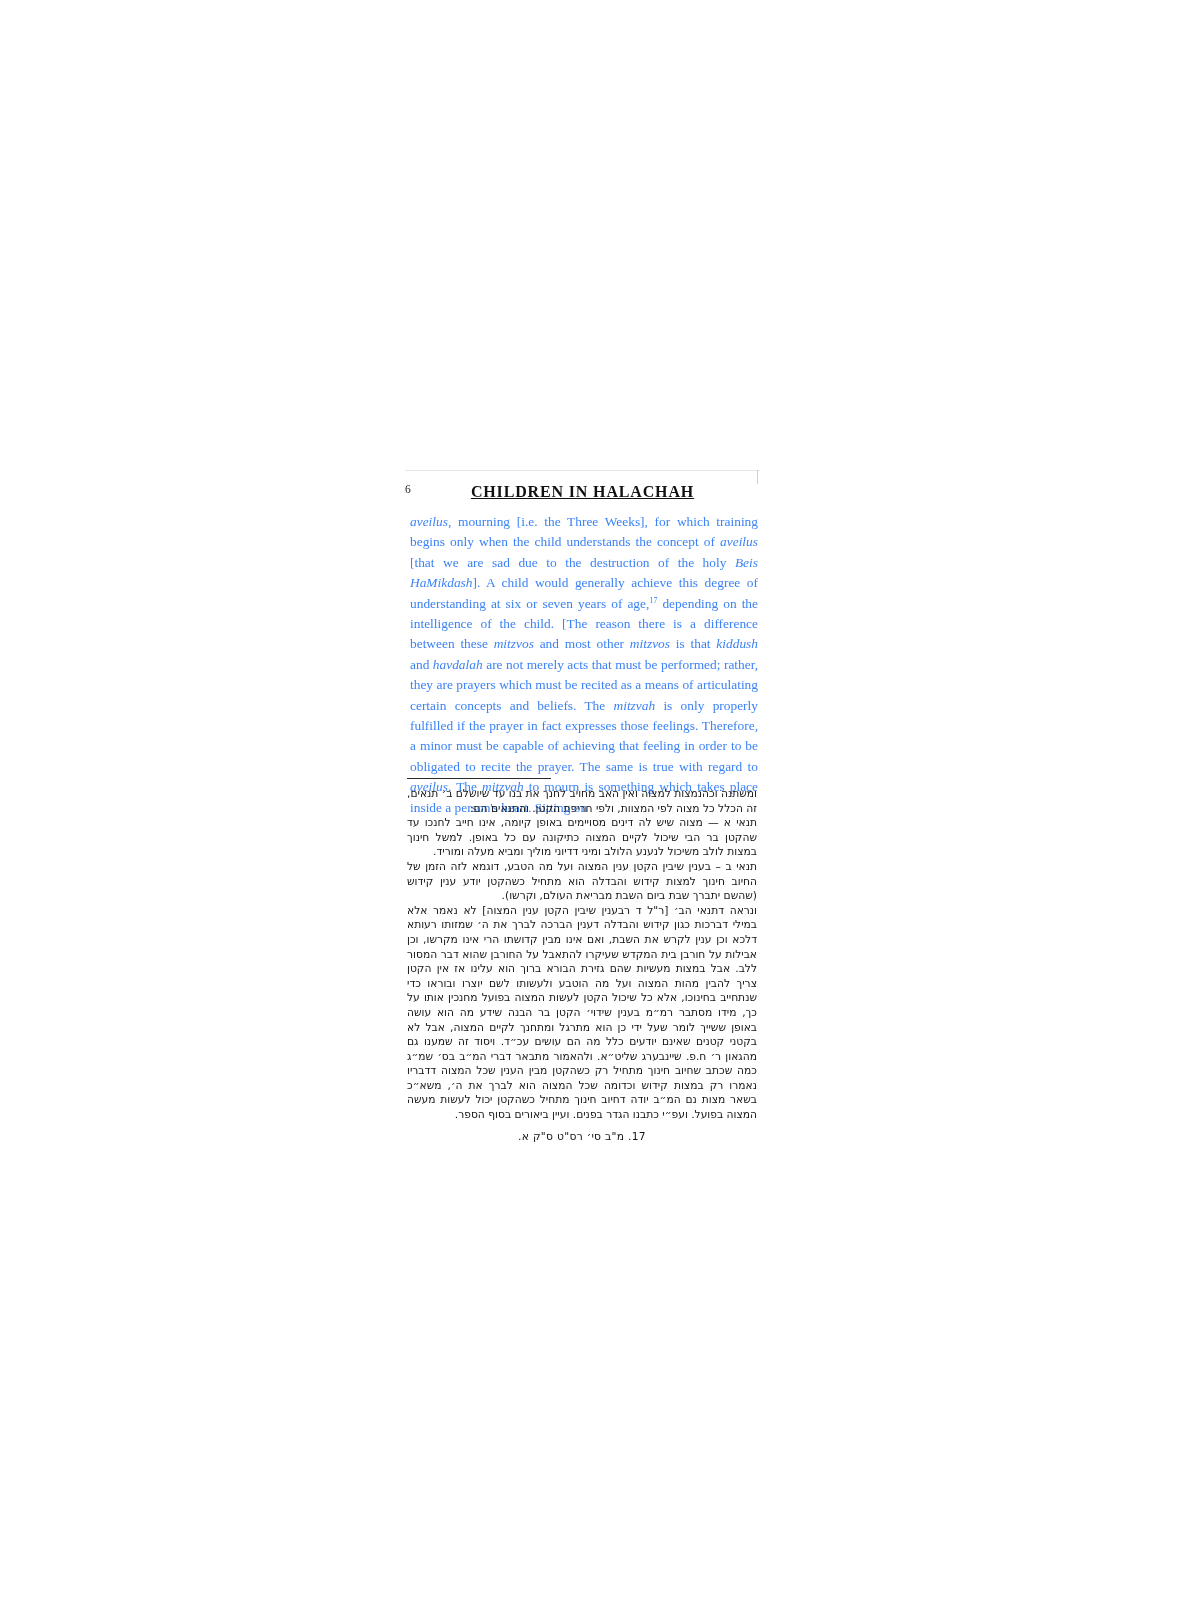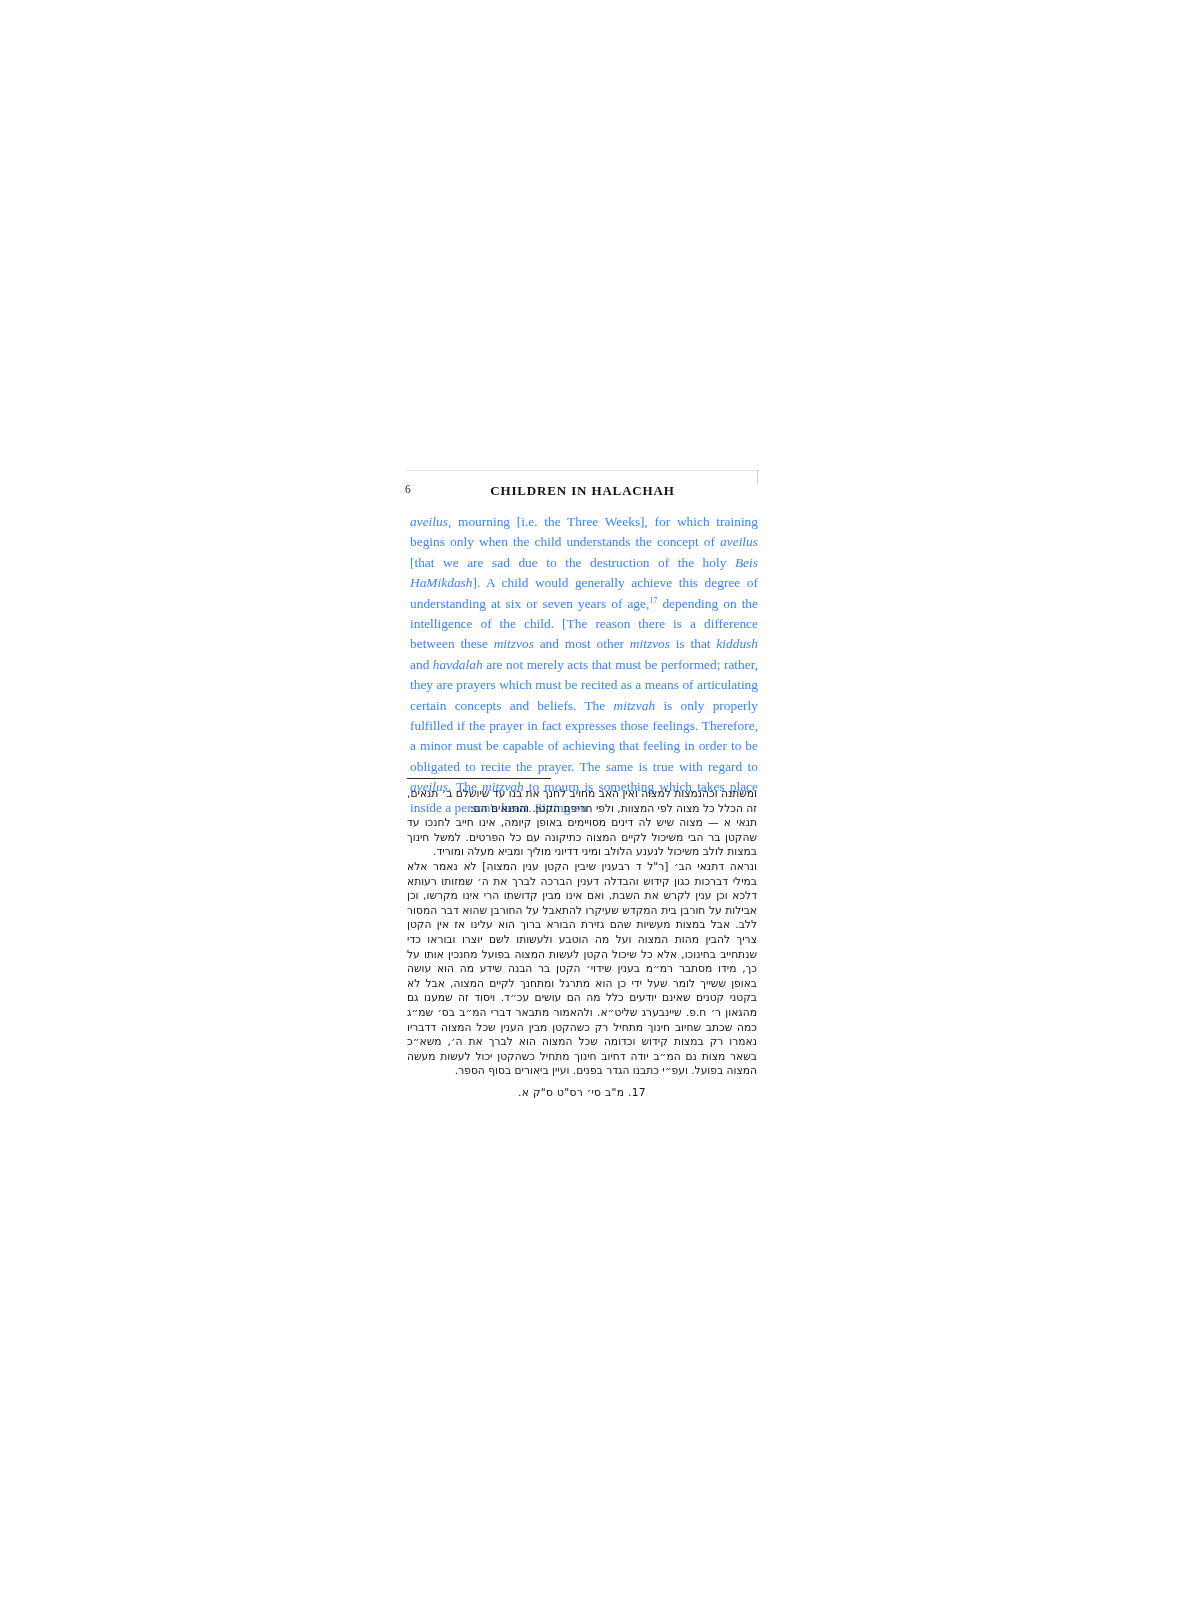--- a/index.html
+++ b/index.html
@@ -57,25 +57,26 @@
     letter-spacing: 0.2px;
     color: #1a1a1a;
     font-family: "Liberation Serif", serif;
   }
   .head-title {
     position: absolute;
     left: 0;
     top: 0;
     width: 355px;
     text-align: center;
-    font-size: 13px;
+    font-size: 16px;
     letter-spacing: 0.85px;
     font-weight: bold;
     color: #111111;
     font-family: "Liberation Serif", serif;
+    text-decoration: underline;
   }
 
   .body-text {
     position: absolute;
     left: 410px;
     top: 512px;
     width: 348px;
     font-size: 13.4px;
     line-height: 20.4px;
     text-align: justify;
@@ -139,18 +140,19 @@
     <div class="folio">6</div>
     <div class="head-title">CHILDREN IN HALACHAH</div>
   </header>
 
   <div class="body-text" id="body-text"><i>aveilus</i>, mourning [i.e. the Three Weeks], for which training begins only when the child understands the concept of <i>aveilus</i> [that we are sad due to the destruction of the holy <i>Beis HaMikdash</i>]. A child would generally achieve this degree of understanding at six or seven years of age,<sup>17</sup> depending on the intelligence of the child. [The reason there is a difference between these <i>mitzvos</i> and most other <i>mitzvos</i> is that <i>kiddush</i> and <i>havdalah</i> are not merely acts that must be performed; rather, they are prayers which must be recited as a means of articulating certain concepts and beliefs. The <i>mitzvah</i> is only properly fulfilled if the prayer in fact expresses those feelings. Therefore, a minor must be capable of achieving that feeling in order to be obligated to recite the prayer. The same is true with regard to <i>aveilus</i>. The <i>mitzvah</i> to mourn is something which takes place inside a person's heart. Sitting on</div>
 
   <div class="rule"></div>
 
   <div class="notes">
     <p class="note-0">ומשתנה וכהנמצות למצוה ואין האב מחויב לחנך את בנו עד שיושלם ב׳ תנאים, זה הכלל כל מצוה לפי המצוות, ולפי חריפת הקטן. והתנאים הם:</p>
-    <p class="note-1 lead-start">תנאי א — מצוה שיש לה דינים מסויימים באופן קיומה, אינו חייב לחנכו עד שהקטן בר הבי משיכול לקיים המצוה כתיקונה עם כל הפרטים. למשל חינוך במצות לולב משיכול לנענע הלולב ומיני דדיוני מוליך ומביא מעלה ומוריד.</p>
+    <p class="note-1 lead-start">תנאי א — מצוה שיש לה דינים מסויימים באופן קיומה, אינו חייב לחנכו עד שהקטן בר הבי שיכול לקיים המצוה כתיקונה עם כל באופן. למשל חינוך במצות לולב משיכול לנענע הלולב ומיני דדיוני מוליך ומביא מעלה ומוריד.</p>
+    <p class="note-2 lead-start">תנאי ב – בענין שיבין הקטן ענין המצוה ועל מה הטבע, דוגמא לזה הזמן של החיוב חינוך למצות קידוש והבדלה הוא מתחיל כשהקטן יודע ענין קידוש (שהשם יתברך שבת ביום השבת מבריאת העולם, וקרשו).</p>
     <p class="note-3">ונראה דתנאי הב׳ [ר"ל ד רבענין שיבין הקטן ענין המצוה] לא נאמר אלא במילי דברכות כגון קידוש והבדלה דענין הברכה לברך את ה׳ שמזותו רעותא דלכא וכן ענין לקרש את השבת, ואם אינו מבין קדושתו הרי אינו מקרשו, וכן אבילות על חורבן בית המקדש שעיקרו להתאבל על החורבן שהוא דבר המסור ללב. אבל במצות מעשיות שהם גזירת הבורא ברוך הוא עלינו אז אין הקטן צריך להבין מהות המצוה ועל מה הוטבע ולעשותו לשם יוצרו ובוראו כדי שנתחייב בחינוכו, אלא כל שיכול הקטן לעשות המצוה בפועל מחנכין אותו על כך, מידו מסתבר רמ״מ בענין שידוי׳ הקטן בר הבנה שידע מה הוא עושה באופן ששייך לומר שעל ידי כן הוא מתרגל ומתחנך לקיים המצוה, אבל לא בקטני קטנים שאינם יודעים כלל מה הם עושים עכ״ד. ויסוד זה שמענו גם מהגאון ר׳ ח.פ. שיינבערג שליט״א. ולהאמור מתבאר דברי המ״ב בס׳ שמ״ג כמה שכתב שחיוב חינוך מתחיל רק כשהקטן מבין הענין שכל המצוה דדבריו נאמרו רק במצות קידוש וכדומה שכל המצוה הוא לברך את ה׳, משא״כ בשאר מצות נם המ״ב יודה דחיוב חינוך מתחיל כשהקטן יכול לעשות מעשה המצוה בפועל. ועפ״י כתבנו הגדר בפנים. ועיין ביאורים בסוף הספר.</p>
     <p class="ref">‎17. מ"ב סי׳ רס"ט ס"ק א.</p>
   </div>
 
 </div>
 
 </body></html>

